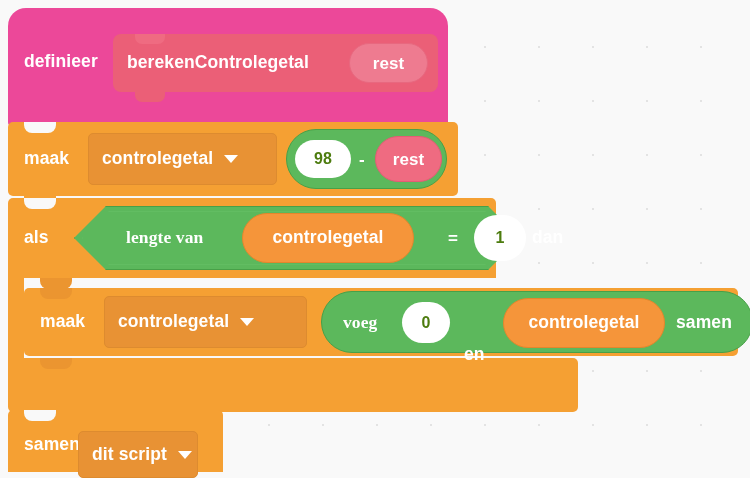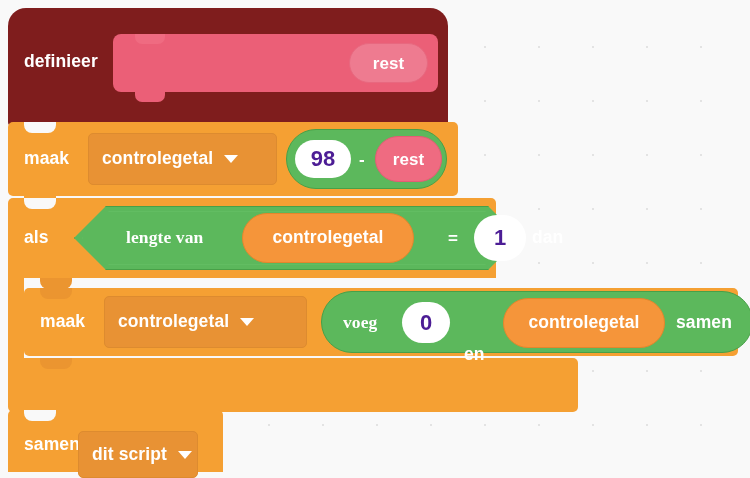--- a/index.html
+++ b/index.html
@@ -35,21 +35,21 @@
     user-select: none;
   }
 
   
   .define-block {
     position: absolute;
     left: 8px;
     top: 8px;
     width: 440px;
     height: 118px;
-    background: #7f1d1d;
+    background: #ec4899;
     border-radius: 18px 18px 4px 4px;
     box-shadow: inset 0 -1px 0 rgba(0,0,0,0.06);
   }
   
   .define-block::after {
     content: "";
     position: absolute;
     left: 24px;
     bottom: -9px;
     width: 32px;
@@ -194,22 +194,22 @@
     border-radius: 30px;
     box-sizing: border-box;
   }
   .num-oval {
     position: absolute;
     background: #ffffff;
     border-radius: 22px;
     display: flex;
     align-items: center;
     justify-content: center;
-    color: #4c1d95;
-    font-size: 22px;
+    color: #4d7c0f;
+    font-size: 16px;
     font-weight: bold;
   }
   .num-98 {
     left: 8px;
     top: 10px;
     width: 56px;
     height: 38px;
   }
   .minus-sign {
     position: absolute;
@@ -502,20 +502,21 @@
   }
 </style>
 </head>
 <body>
 
 <div class="canvas">
 
   <div class="define-block">
     <span class="lbl define-label">definieer</span>
     <div class="proto">
+      <span class="lbl proto-name">berekenControlegetal</span>
       <div class="proto-arg">
         <span class="lbl">rest</span>
       </div>
     </div>
   </div>
 
   <div class="set-block-1">
     <span class="lbl maak-1-label">maak</span>
 
     <div class="dropdown dd-1">

